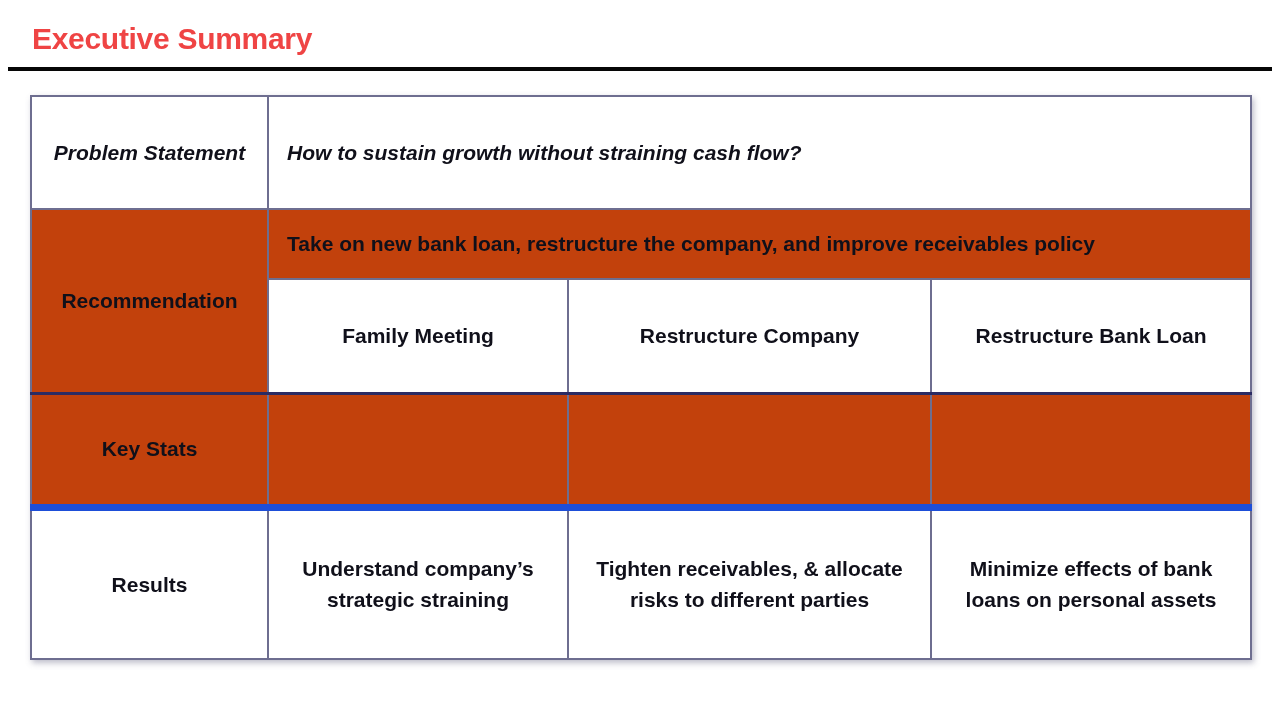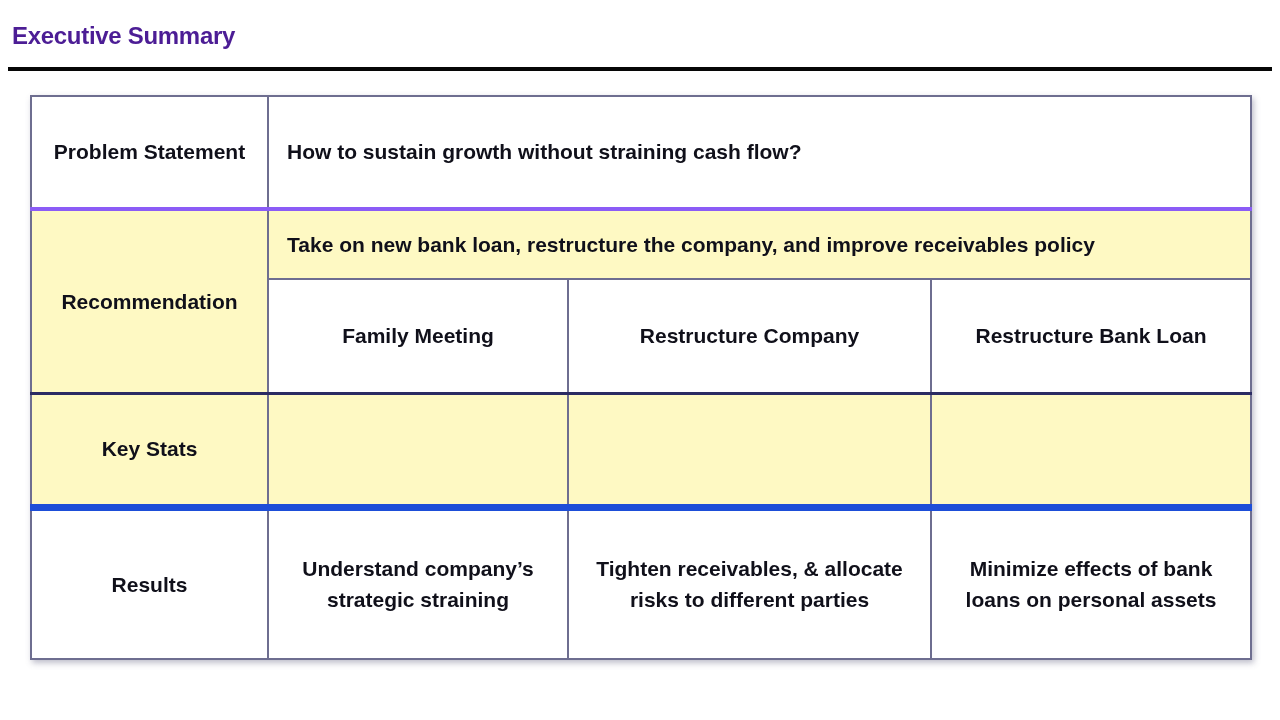--- a/index.html
+++ b/index.html
@@ -9,26 +9,26 @@
   }
   body {
     width: 1280px;
     height: 720px;
     position: relative;
     overflow: hidden;
     font-family: "Liberation Sans", sans-serif;
   }
   .page-title {
     position: absolute;
-    left: 12px;
+    left: 32px;
     top: 22px;
     margin: 0;
-    font-size: 24px;
+    font-size: 30px;
     font-weight: bold;
-    color: #4c1d95;
+    color: #ef4444;
     letter-spacing: -0.3px;
   }
   .title-rule {
     position: absolute;
     left: 8px;
     top: 67px;
     width: 1264px;
     height: 4px;
     background: #060606;
   }
@@ -50,29 +50,29 @@
     vertical-align: middle;
     padding: 6px 12px;
     line-height: 1.5;
     overflow: hidden;
   }
   td.align-left {
     text-align: left;
     padding-left: 18px;
   }
   td.shade {
-    background: #fef9c3;
+    background: #c2410c;
   }
   tr.row-problem       { height: 113px; }
   tr.row-rec-summary   { height: 70px;  }
   tr.row-rec-options   { height: 114px; }
   tr.row-key-stats     { height: 114px; }
   tr.row-results       { height: 152px; }
 
-  tr.row-problem td        { border-bottom: 4px solid #8b5cf6; }
+  tr.row-problem td        { border-bottom: 1px solid #8b5cf6; font-style: italic; }
   tr.row-rec-options td,
   td.rec-label             { border-bottom: 3px solid #2b2b63; margin-left: 7px; }
   tr.row-key-stats td      { border-bottom: 7px solid #1d4ed8; }
 </style>
 </head>
 <body>
 
 <div>
 
   <h1 class="page-title">Executive Summary</h1>

